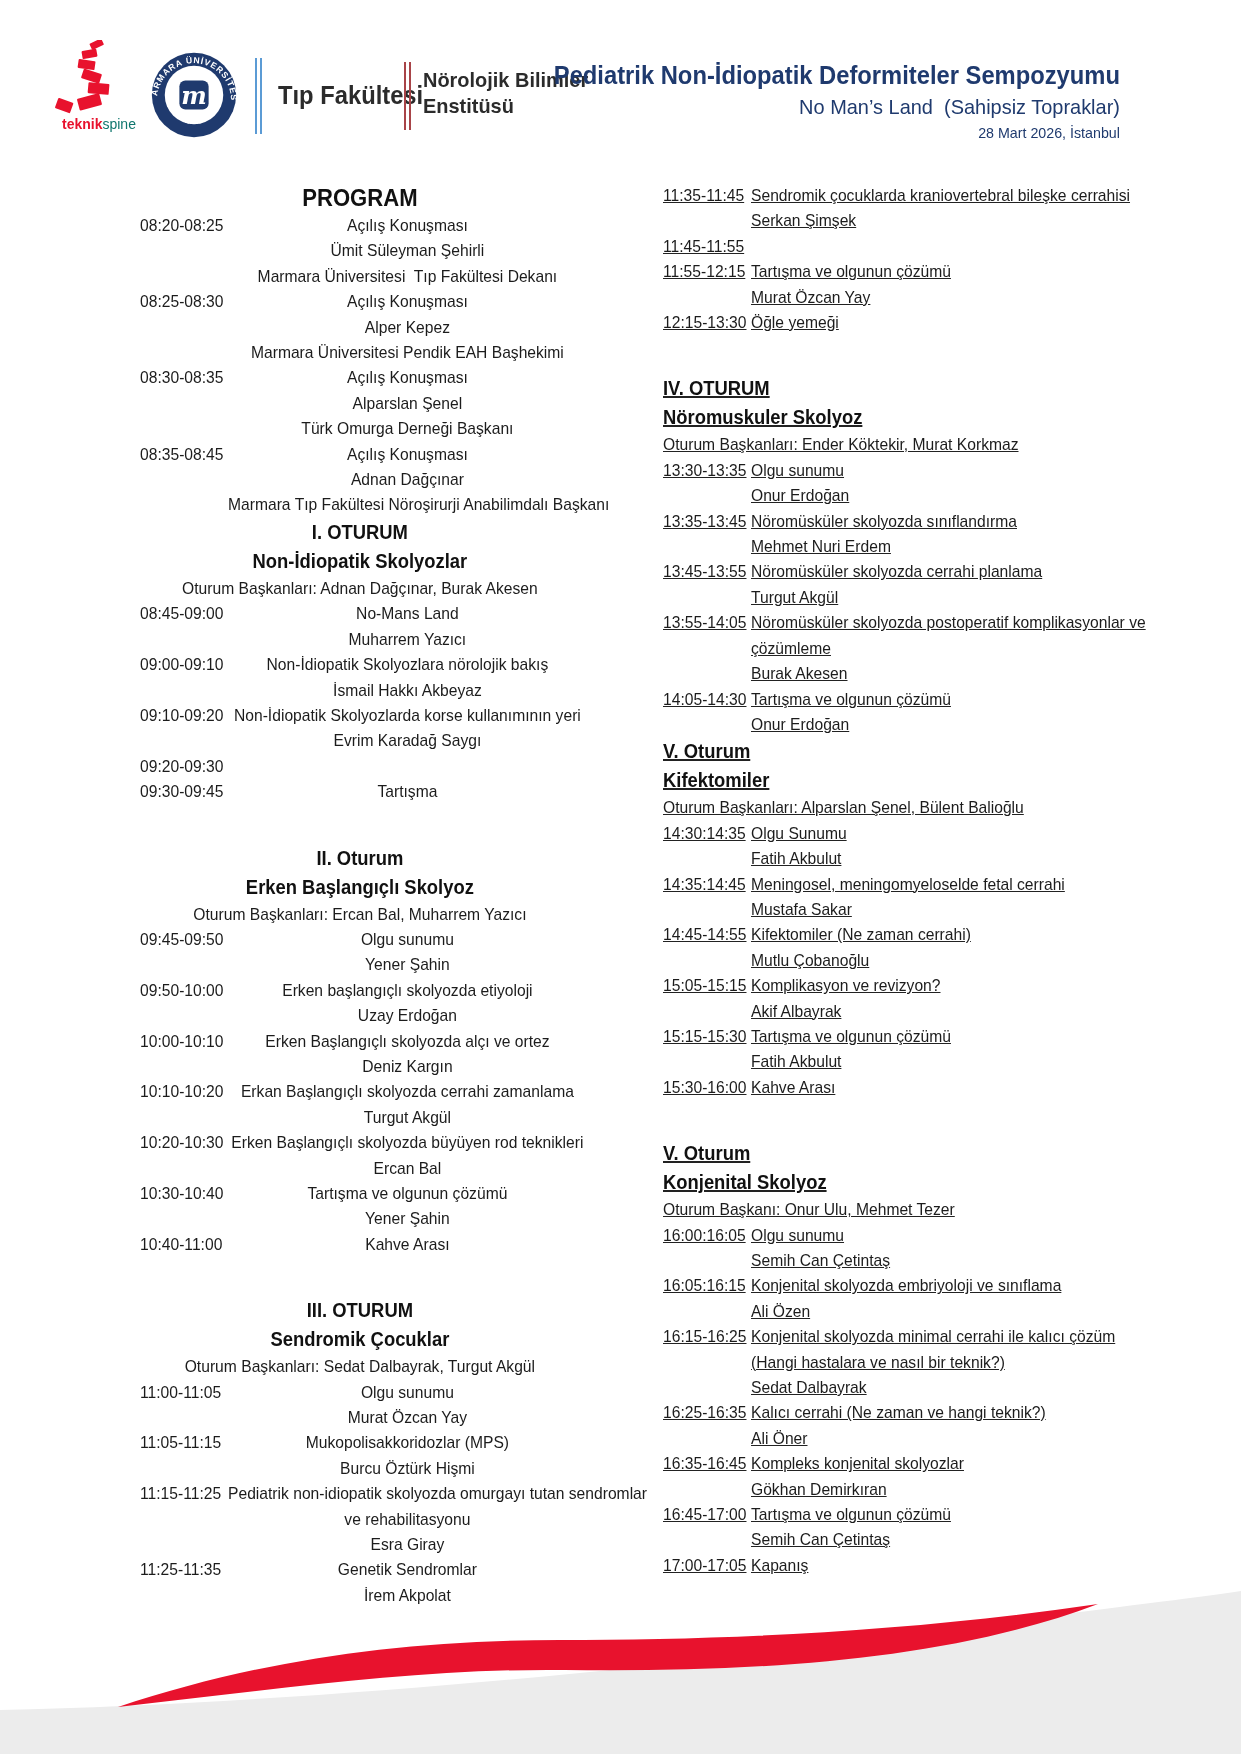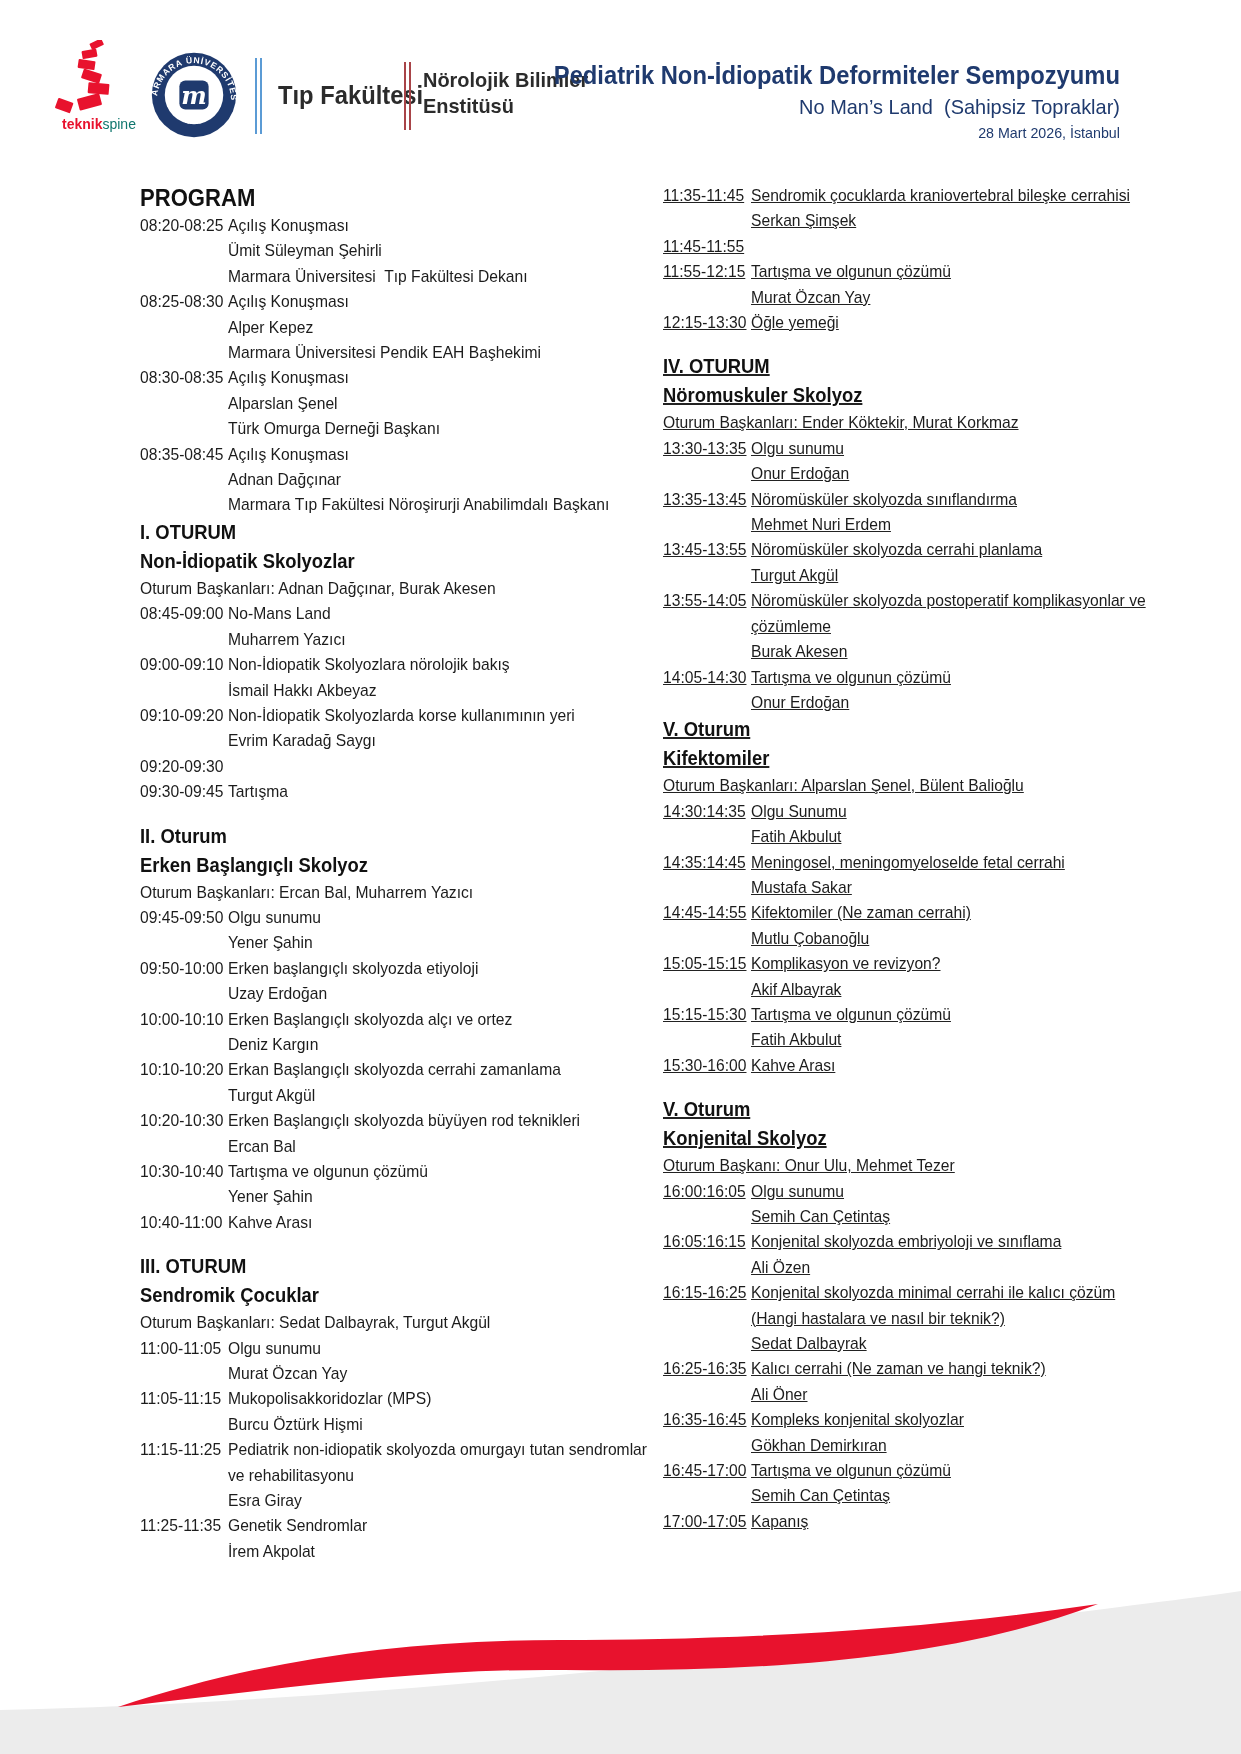--- a/index.html
+++ b/index.html
@@ -21,31 +21,31 @@
   .faculty{position:absolute;left:278px;top:81px;font-size:25px;font-weight:bold;color:#2b2b2b;
            transform:scaleX(.95);transform-origin:0 0;white-space:pre;}
   .institute{position:absolute;left:423px;top:67px;font-size:21px;line-height:26px;font-weight:bold;color:#2b2b2b;
            transform:scaleX(.95);transform-origin:0 0;}
   .title-block{position:absolute;right:121px;top:58px;text-align:right;color:#1f3a6e;}
   .sym-title{font-size:25px;font-weight:bold;line-height:34px;transform:scaleX(.95);transform-origin:100% 0;white-space:pre;}
   .sym-subtitle{font-size:21px;line-height:30px;transform:scaleX(.95);transform-origin:100% 0;white-space:pre;}
   .sym-date{font-size:15px;line-height:21px;transform:scaleX(.95);transform-origin:100% 0;white-space:pre;}
   
   .col{position:absolute;top:183px;}
-  .col-left{left:140px;width:478px;}
+  .col-left{left:140px;width:478px;text-align:center;}
   .col-right{left:663px;width:470px;text-decoration:underline;}
   .program-title{font-size:24px;font-weight:bold;line-height:30px;color:#111;
                  transform:scaleX(.92);transform-origin:0 0;white-space:pre;}
   .row{display:flex;}
   .time{flex:none;width:88px;font-size:17px;line-height:25.4px;color:#1c1c1c;
         transform:scaleX(.92);transform-origin:0 0;white-space:pre;}
   .cell{flex:1;min-width:0;}
   .cell-line{font-size:17px;line-height:25.4px;color:#1c1c1c;
              transform:scaleX(.92);transform-origin:0 0;white-space:pre;}
-  .session.gap{margin-top:17px;}
+  .session.gap{margin-top:39px;}
   .session-line{font-size:20px;font-weight:bold;line-height:29px;color:#111;
                 transform:scaleX(.92);transform-origin:0 0;white-space:pre;}
   .chairs{font-size:17px;line-height:25.4px;color:#1c1c1c;
           transform:scaleX(.92);transform-origin:0 0;white-space:pre;}
   
   .footer{position:absolute;left:0;bottom:0;width:1241px;height:340px;}
 </style>
 </head>
 <body>
 

